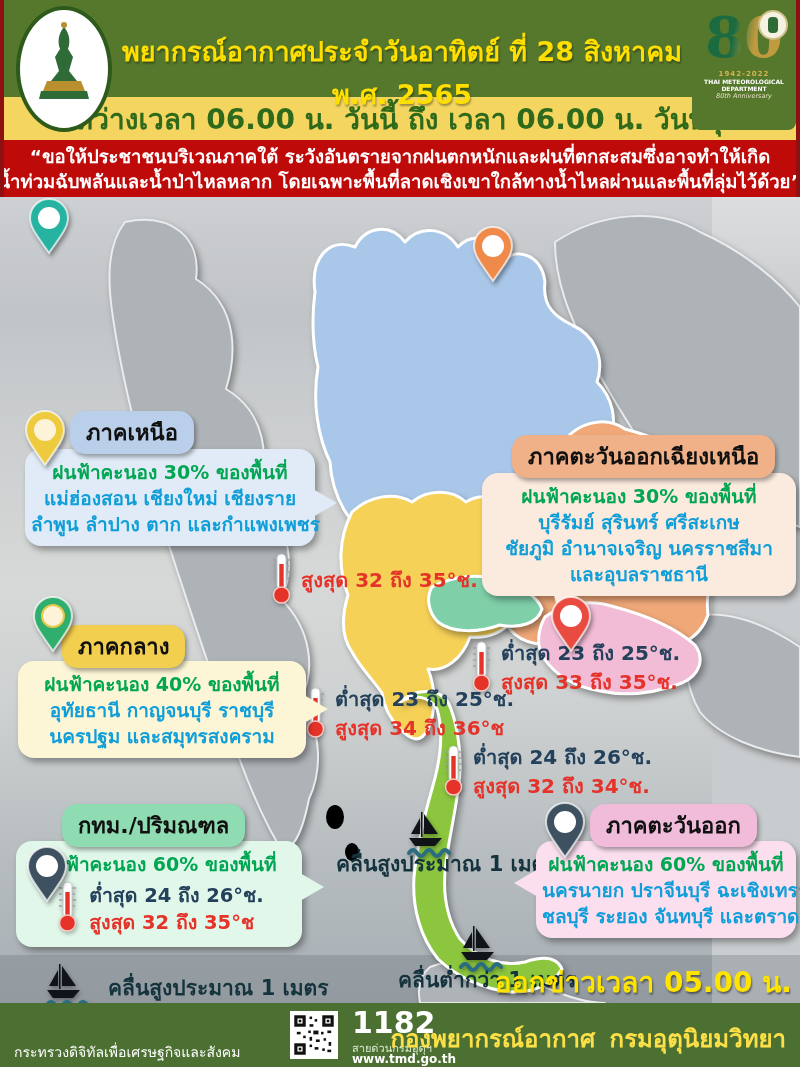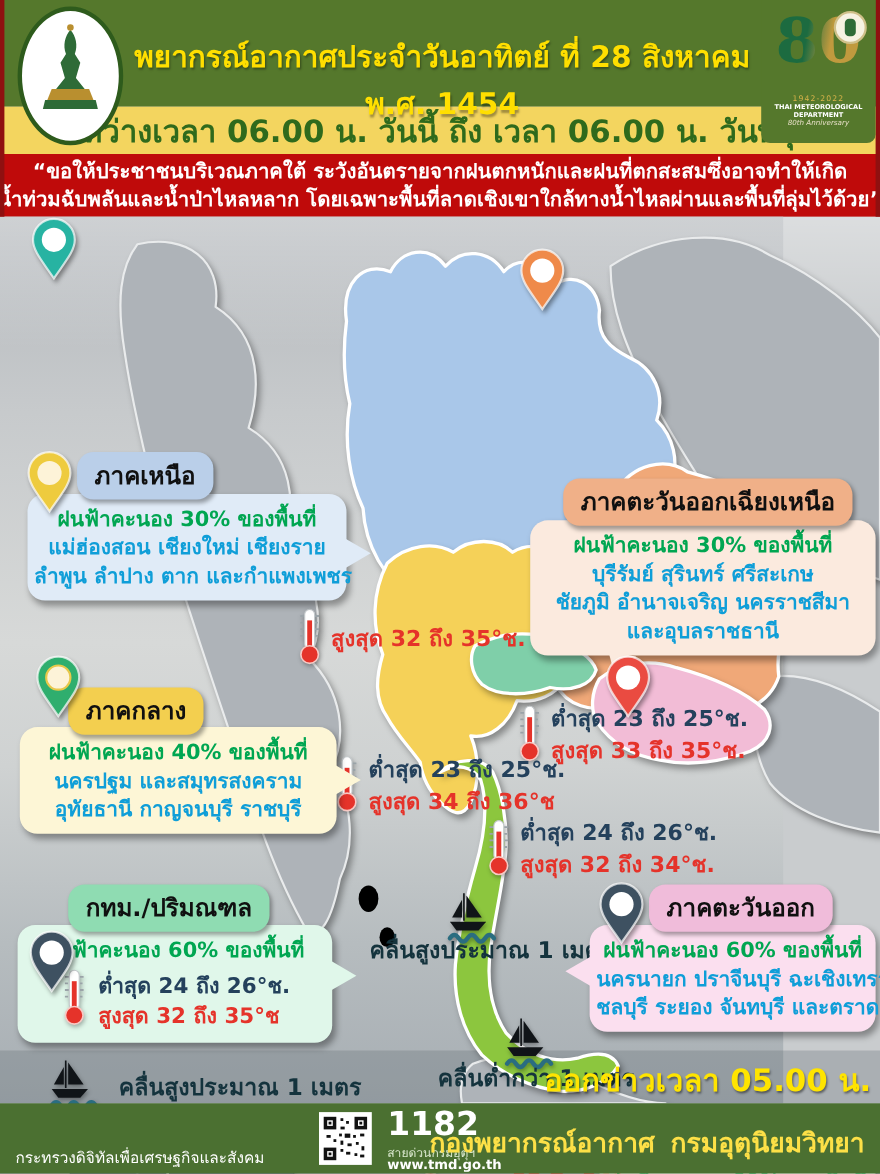--- a/index.html
+++ b/index.html
@@ -25,21 +25,21 @@
   .seal { position:absolute; top:6px; left:16px; width:96px; height:126px; border-radius:50%;
     background:#fff; border:4px solid #2e5b1c; z-index:6; display:flex; align-items:center; justify-content:center; }
   
   .anniv { position:absolute; top:0; right:4px; width:104px; height:130px; background:#55782c;
     border-radius:0 0 8px 8px; z-index:6; text-align:center; padding-top:6px; }
   .anniv-80 { font-family:"DejaVu Serif","Liberation Serif",serif; font-size:56px; font-weight:bold; line-height:62px;
     background:linear-gradient(100deg,#1c6b40 40%,#c09a3e 60%); -webkit-background-clip:text; background-clip:text; color:transparent; }
   .anniv-seal { position:absolute; top:10px; right:8px; width:30px; height:30px; border-radius:50%;
     background:#f6f2e2; border:2px solid #cfc08a; }
   .anniv-seal::after{ content:""; position:absolute; left:8px; top:5px; width:10px; height:16px; background:#2e6b37; border-radius:4px; }
-  .anniv-years { color:#d8b34a; font-size:7px; font-weight:normal; letter-spacing:1px; margin-top:18px; }
+  .anniv-years { color:#d8b34a; font-size:7px; font-weight:bold; letter-spacing:1px; margin-top:2px; }
   .anniv-org { color:#fff; font-size:6px; font-weight:bold; }
   .anniv-sub { color:#e8e0c8; font-size:6.5px; font-style:italic; }
   
   .map-area { position:absolute; top:197px; left:0; width:712px; height:806px;
     background:linear-gradient(180deg,#b4b8bc 0%,#c7cacc 22%,#d7d9d8 48%,#cfd2d2 62%,#b6bcbf 82%,#a7aeb3 100%); }
   .mist { position:absolute; left:0; width:800px; height:120px; background:linear-gradient(180deg,rgba(255,255,255,.35),rgba(255,255,255,0)); }
   .map-svg { position:absolute; top:0; left:0; }
   .map-svg path { stroke:#fff; stroke-width:3; stroke-linejoin:round; filter:drop-shadow(3px 4px 3px rgba(0,0,0,.35)); }
   .map-svg path.gray { fill:#aeb3b8; stroke:#e9ebec; stroke-width:2; }
   .dark-strip { position:absolute; top:758px; left:0; width:800px; height:48px; background:rgba(98,108,116,.30); }
@@ -109,21 +109,21 @@
 
   <div class="seal">
     <svg width="74" height="100" viewBox="0 0 74 100">
       <path d="M37,8 C42,14 44,22 41,30 L46,38 L42,52 L50,62 L24,62 L32,52 L28,38 L33,30 C30,22 32,14 37,8 Z" fill="#2e6b37"></path>
       <path d="M20,62 L54,62 L58,72 L16,72 Z" fill="#b98f2f"></path>
       <path d="M14,72 L60,72 L62,80 L12,80 Z" fill="#2e6b37"></path>
       <circle cx="37" cy="6" r="3" fill="#b98f2f"></circle>
     </svg>
   </div>
 
-  <div class="main-title">พยากรณ์อากาศประจำวันอาทิตย์ ที่ 28 สิงหาคม พ.ศ. 1454</div>
+  <div class="main-title">พยากรณ์อากาศประจำวันอาทิตย์ ที่ 28 สิงหาคม พ.ศ. 2565</div>
 
   <div class="anniv">
     <div class="anniv-80">80</div>
     <div class="anniv-seal"></div>
     <div class="anniv-years">1942-2022</div>
     <div class="anniv-org">THAI METEOROLOGICAL DEPARTMENT</div>
     <div class="anniv-sub">80th Anniversary</div>
   </div>
 
   <div class="band-yellow">
@@ -192,22 +192,22 @@
     <div class="callout co-central">
       <div class="pin" style="left:22px;top:212px">
         <svg viewBox="0 0 46 58" width="46" height="58">
             <path d="M23,56 C12,40 4,31 4,21 A19,19 0 1 1 42,21 C42,31 34,40 23,56 Z" fill="#eecb3e" stroke="rgba(255,255,255,.7)" stroke-width="2"></path>
             <circle cx="23" cy="21" r="11" fill="#fdf3d8"></circle>
           </svg>
       </div>
       <div class="hdr">ภาคกลาง</div>
       <div class="bdy">
         <div class="rain">ฝนฟ้าคะนอง 40% ของพื้นที่</div>
+        <div class="prov">อุทัยธานี กาญจนบุรี ราชบุรี</div>
         <div class="prov">นครปฐม และสมุทรสงคราม</div>
-        <div class="prov">อุทัยธานี กาญจนบุรี ราชบุรี</div>
         <div class="tail tail-r" style="top:34px"></div>
       </div>
     </div>
 
     <div class="callout co-bkk">
       <div class="pin" style="left:30px;top:398px">
         <svg viewBox="0 0 46 58" width="46" height="58">
             <path d="M23,56 C12,40 4,31 4,21 A19,19 0 1 1 42,21 C42,31 34,40 23,56 Z" fill="#2fae6e" stroke="rgba(255,255,255,.7)" stroke-width="2"></path>
             <circle cx="23" cy="21" r="11" fill="#fdf3d8" stroke="#e8c84a" stroke-width="2"></circle>
           </svg>

